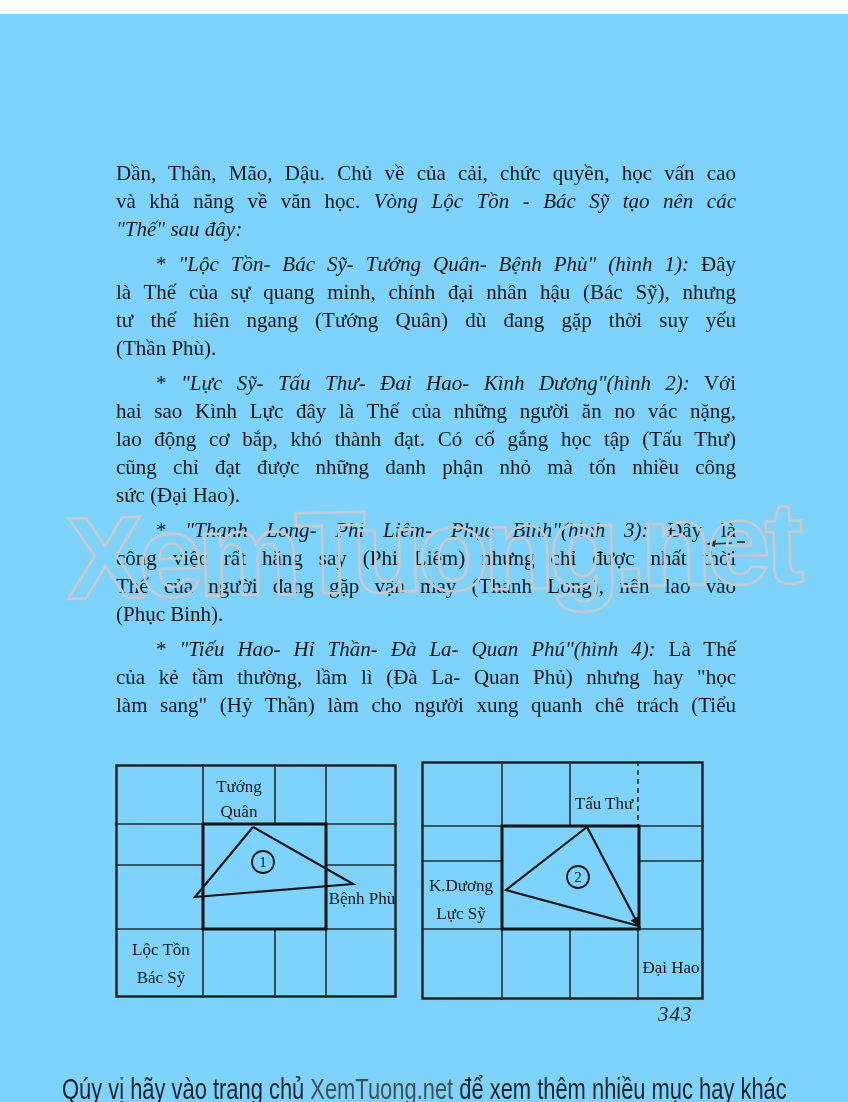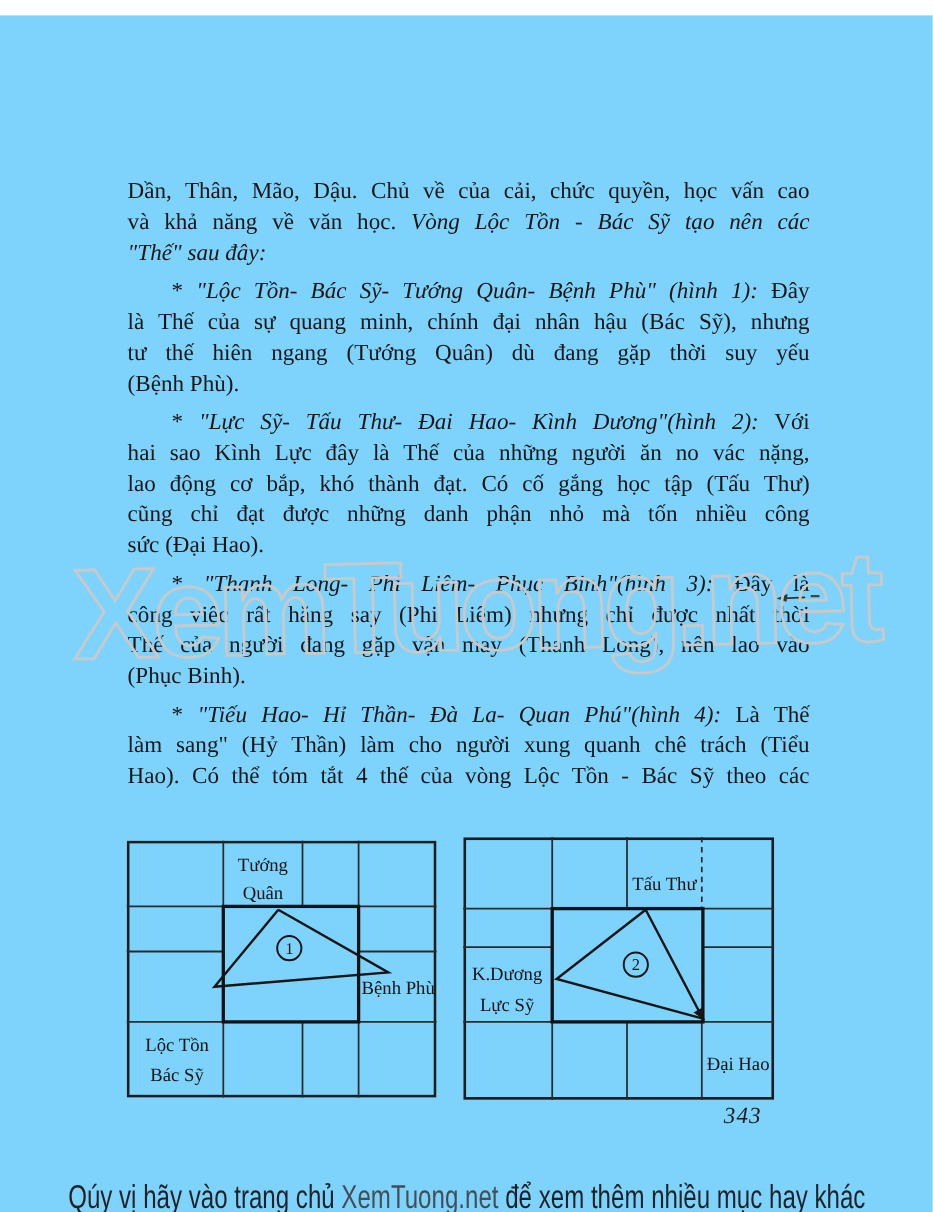--- a/index.html
+++ b/index.html
@@ -43,39 +43,39 @@
   <div class="text-block">
       <div class="para">
         <div class="tline"><span>Dần, Thân, Mão, Dậu. Chủ về của cải, chức quyền, học vấn cao</span></div>
         <div class="tline"><span>và khả năng về văn học. </span><span class="it">Vòng Lộc Tồn - Bác Sỹ tạo nên các</span></div>
         <div class="tline last"><span class="it">"Thế" sau đây:</span></div>
       </div>
       <div class="para">
         <div class="tline first"><span>* </span><span class="it">"Lộc Tồn- Bác Sỹ- Tướng Quân- Bệnh Phù" (hình 1):</span><span> Đây</span></div>
         <div class="tline"><span>là Thế của sự quang minh, chính đại nhân hậu (Bác Sỹ), nhưng</span></div>
         <div class="tline"><span>tư thế hiên ngang (Tướng Quân) dù đang gặp thời suy yếu</span></div>
-        <div class="tline last"><span>(Bệnh Phù).</span></div>
+        <div class="tline last"><span>(Thần Phù).</span></div>
       </div>
       <div class="para">
         <div class="tline first"><span>* </span><span class="it">"Lực Sỹ- Tấu Thư- Đai Hao- Kình Dương"(hình 2):</span><span> Với</span></div>
         <div class="tline"><span>hai sao Kình Lực đây là Thế của những người ăn no vác nặng,</span></div>
         <div class="tline"><span>lao động cơ bắp, khó thành đạt. Có cố gắng học tập (Tấu Thư)</span></div>
         <div class="tline"><span>cũng chỉ đạt được những danh phận nhỏ mà tốn nhiều công</span></div>
         <div class="tline last"><span>sức (Đại Hao).</span></div>
       </div>
       <div class="para">
         <div class="tline first"><span>* </span><span class="it">"Thanh Long- Phi Liêm- Phục Binh"(hình 3):</span><span> Đây là</span></div>
         <div class="tline"><span>công việc rất hăng say (Phi Liêm) nhưng chỉ được nhất thời</span></div>
         <div class="tline"><span>Thế của người đang gặp vận may (Thanh Long), nên lao vào</span></div>
         <div class="tline last"><span>(Phục Binh).</span></div>
       </div>
       <div class="para">
         <div class="tline first"><span>* </span><span class="it">"Tiếu Hao- Hỉ Thần- Đà La- Quan Phú"(hình 4):</span><span> Là Thế</span></div>
+        <div class="tline"><span>của kẻ tầm thường, lầm lì (Đà La- Quan Phủ) nhưng hay "học</span></div>
         <div class="tline"><span>làm sang" (Hỷ Thần) làm cho người xung quanh chê trách (Tiểu</span></div>
-        <div class="tline"><span>Hao). Có thể tóm tắt 4 thế của vòng Lộc Tồn - Bác Sỹ theo các</span></div>
       </div>
     </div>
 
   <div class="watermark" style="-webkit-text-stroke-color: rgb(201, 201, 201);">XemTuong.net</div>
 
   <svg class="margin-arrow" width="46" height="18" viewBox="0 0 46 18">
     <line x1="10" y1="10" x2="30" y2="9" stroke="#333" stroke-width="1.6"></line>
     <polygon points="4,10 14,6 13,13" fill="#333"></polygon>
     <line x1="35" y1="8" x2="43" y2="8" stroke="#444" stroke-width="2"></line>
   </svg>

